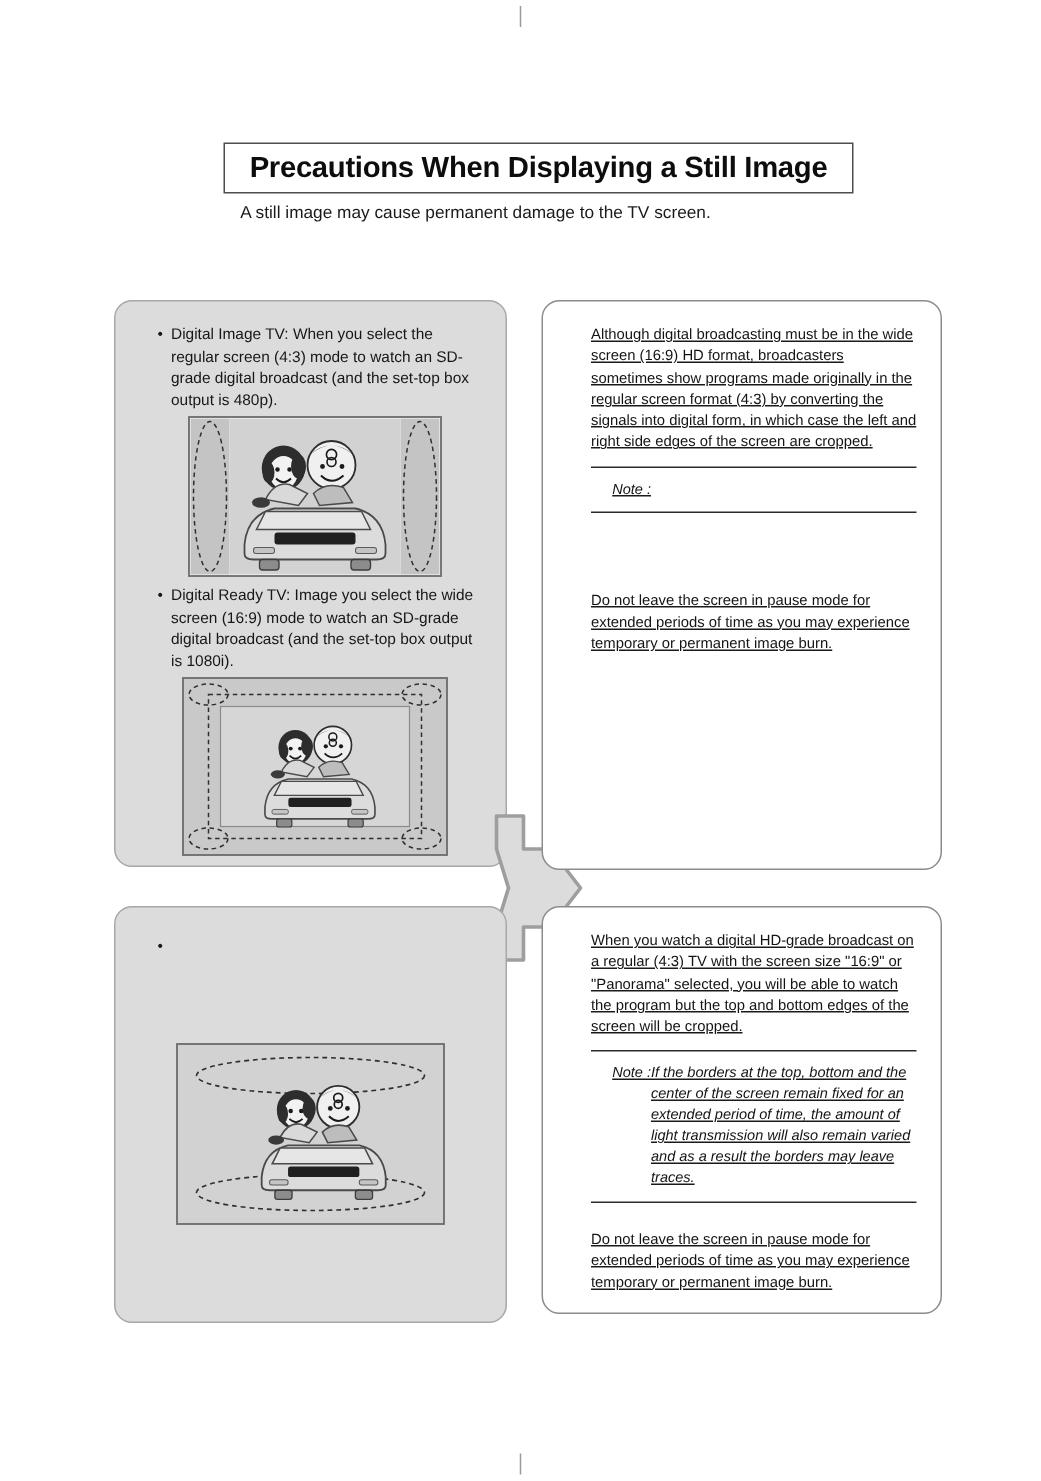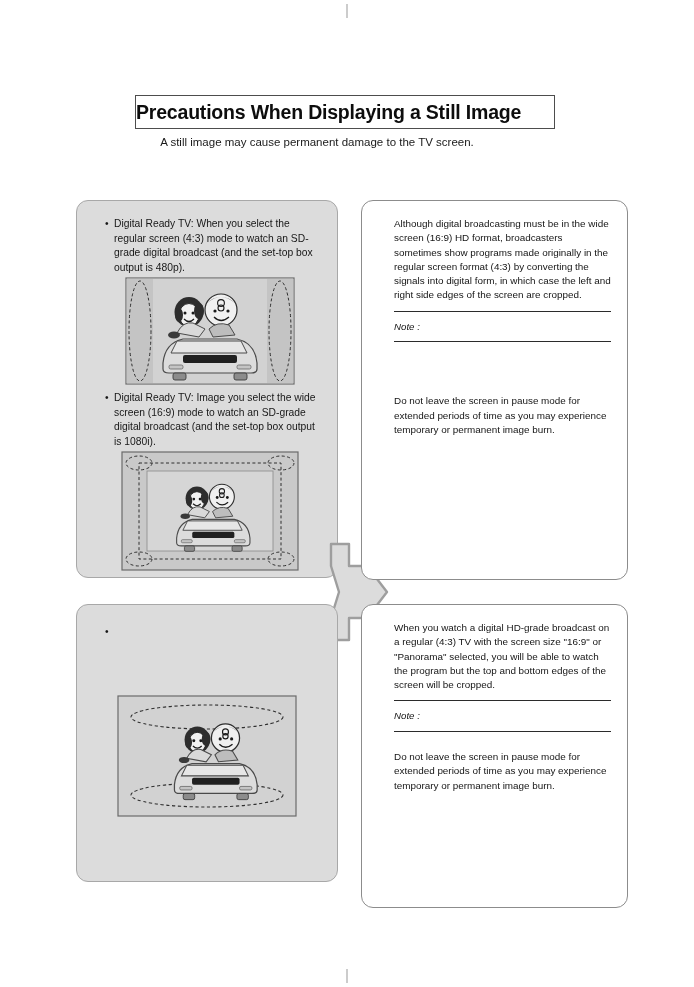--- a/index.html
+++ b/index.html
@@ -12,23 +12,23 @@
     position: relative;
     overflow: hidden;
   }
 
   .reg-mark { position: absolute; left: 50%; width: 1px; height: 14px;
               background: #9a9a9a; transform: translateX(-50%); }
   .reg-top { top: 4px; }
   .reg-bottom { bottom: 4px; }
 
   .title-box {
-    position: absolute; left: 135px; top: 95px; width: 420px; height: 34px;
+    position: absolute; left: 149px; top: 95px; width: 420px; height: 34px;
     border: 1.5px solid #4d4d4d; background: #fff;
-    display: flex; align-items: center; 
+    display: flex; align-items: center; justify-content: center;
   }
   .title-box .inner {
     font-size: 19.5px; font-weight: bold; letter-spacing: -0.2px;
     color: #0d0d0d; white-space: nowrap;
   }
   .subtitle {
     position: absolute; left: 0; top: 136px; width: 614px;
     text-align: center; font-size: 11.5px; color: #1a1a1a; padding-left: 20px;
   }
 
@@ -41,24 +41,24 @@
     position: absolute; left: 76px; top: 0;
     background: #dcdcdc; border: 1px solid #a8a8a8; border-radius: 12px;
     width: 262px;
   }
   #section-1 .left-panel { height: 378px; }
   #section-2 .left-panel { height: 278px; }
 
   .right-panel {
     position: absolute; left: 361px; top: 0;
     background: #ffffff; border: 1px solid #8c8c8c; border-radius: 12px;
-    width: 267px; padding: 16px 16px 10px 32px;
+    width: 267px; padding: 16px 16px 10px 32px; text-decoration: underline;
   }
   #section-1 .right-panel { height: 380px; }
-  #section-2 .right-panel { height: 304px; }
+  #section-2 .right-panel { height: 272px; }
 
   .arrow { position: absolute; }
   #arrow-1 { left: 327px; top: 340px; }
 
   
   .bullet {
     display: flex; font-size: 10.3px; line-height: 1.42; color: #171717;
     padding: 0 10px 0 16px;
   }
   .bullet .dot { width: 9px; flex: none; }
@@ -73,21 +73,21 @@
   #illus-1 { left: 48px; top: 76px; }
   #illus-2 { left: 44px; top: 250px; }
   #illus-3 { left: 40px; top: 90px; }
 
   
   .para { font-size: 9.9px; line-height: 1.44; color: #141414; }
   .note {
     font-size: 9.7px; line-height: 1.44; color: #141414;
     font-style: italic; display: flex;
   }
-  .note .nlabel { flex: none; width: 40px; font-style: italic; }
+  .note .nlabel { flex: none; width: 40px; font-style: italic; text-align: right; }
   .note .nbody { flex: 1; }
   .rule { height: 0; border-top: 1.3px solid #2b2b2b; margin: 8px 0 8px 0; }
   .gap-block { height: 44px; }
   .gap-block-sm { height: 10px; }
 </style>
 </head>
 <body>
 
 <div class="reg-mark reg-top"></div>
 <div class="reg-mark reg-bottom"></div>
@@ -96,21 +96,21 @@
   <div class="inner">Precautions When Displaying a Still Image</div>
 </div>
 <div class="subtitle">A still image may cause permanent damage to the TV screen.</div>
 
 <div class="section" id="section-1">
 
   <div class="left-panel">
 
     <div class="bullet bullet-1">
       <span class="dot">•</span>
-      <span class="btxt">Digital Ready TV: When you select the regular screen (4:3) mode to watch an SD-grade digital broadcast (and the set-top box output is 480p).</span>
+      <span class="btxt">Digital Image TV: When you select the regular screen (4:3) mode to watch an SD-grade digital broadcast (and the set-top box output is 480p).</span>
     </div>
 
     <div class="illus" id="illus-1">
       <svg width="170" height="108" viewBox="0 0 170 108">
         <rect x="1" y="1" width="168" height="106" fill="#ffffff" stroke="#6b6b6b" stroke-width="1.2"></rect>
 
         <rect x="2" y="2" width="26" height="104" fill="#c4c4c4"></rect>
         <rect x="142" y="2" width="26" height="104" fill="#c4c4c4"></rect>
 
         <rect x="28" y="2" width="114" height="104" fill="#d2d2d2"></rect>
@@ -258,18 +258,19 @@
         </g>
       </svg>
     </div>
   </div>
 
   <div class="right-panel">
     <div class="para">When you watch a digital HD-grade broadcast on a regular (4:3) TV with the screen size "16:9" or "Panorama" selected, you will be able to watch the program but the top and bottom edges of the screen will be cropped.</div>
     <div class="rule"></div>
     <div class="note">
       <span class="nlabel">Note :</span>
+      <span class="nbody">If the borders at the top, bottom and the center of the screen remain fixed for an extended period of time, the amount of light transmission will also remain varied and as a result the borders may leave traces.</span>
     </div>
     <div class="rule"></div>
     <div class="gap-block-sm"></div>
     <div class="para">Do not leave the screen in pause mode for extended periods of time as you may experience temporary or permanent image burn.</div>
   </div>
 </div>
 
 </body></html>

